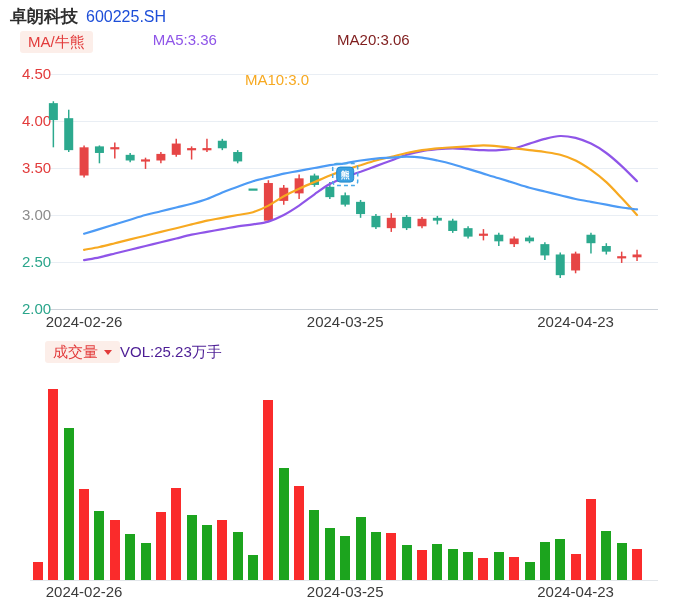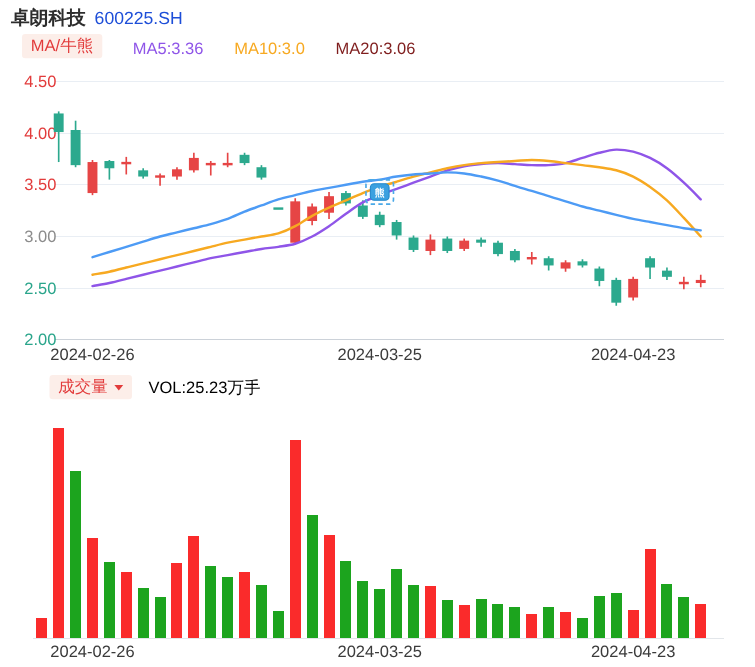--- a/index.html
+++ b/index.html
@@ -3,27 +3,27 @@
 <meta charset="utf-8">
 <style>
   html,body{margin:0;padding:0;background:#fff;}
   .panel{
     position:relative;width:686px;height:606px;background:#fff;overflow:hidden;
     font-family:"Liberation Sans","DejaVu Sans",sans-serif;
   }
   .title-row{position:absolute;top:5px;left:10px;display:flex;align-items:baseline;gap:8px;}
   .stock-name{font-size:17px;font-weight:bold;color:#2d2d2d;}
   .stock-code{font-size:16px;color:#1d4ed8;}
-  .legend-row{position:absolute;top:31px;left:20px;display:flex;align-items:flex-end;gap:28px;font-size:15px;}
+  .legend-row{position:absolute;top:31px;left:20px;display:flex;align-items:flex-start;gap:28px;font-size:15px;}
   .pill{background:#fceee9;color:#e23b3b;padding:2px 8px;border-radius:3px;font-size:15px;line-height:18px;display:inline-flex;align-items:center;cursor:pointer;}
-  .ma5-label{color:#8f55e8;}
-  .ma10-label{color:#f7a921;}
+  .ma5-label{color:#8f55e8;margin-left:32px;}
+  .ma10-label{color:#f7a921;margin-top:40px;}
   .ma20-label{color:#7f1d1d;}
-  .vol-row{position:absolute;top:341px;left:45px;display:flex;align-items:center;gap:15px;font-size:15px;}
-  .vol-value{color:#000000;text-align:center;}
+  .vol-row{position:absolute;top:341px;left:45px;display:flex;align-items:center;font-size:15px;}
+  .vol-value{color:#4c1d95;text-align:center;}
   .tri-down{display:inline-block;width:0;height:0;border-left:4px solid transparent;border-right:4px solid transparent;border-top:5px solid #e23b3b;margin-left:6px;}
   svg{position:absolute;left:0;font-family:inherit;}
   #price-svg{top:0;}
   #volume-svg{top:370px;}
 </style>
 </head>
 <body>
 
 <div class="panel">
 

